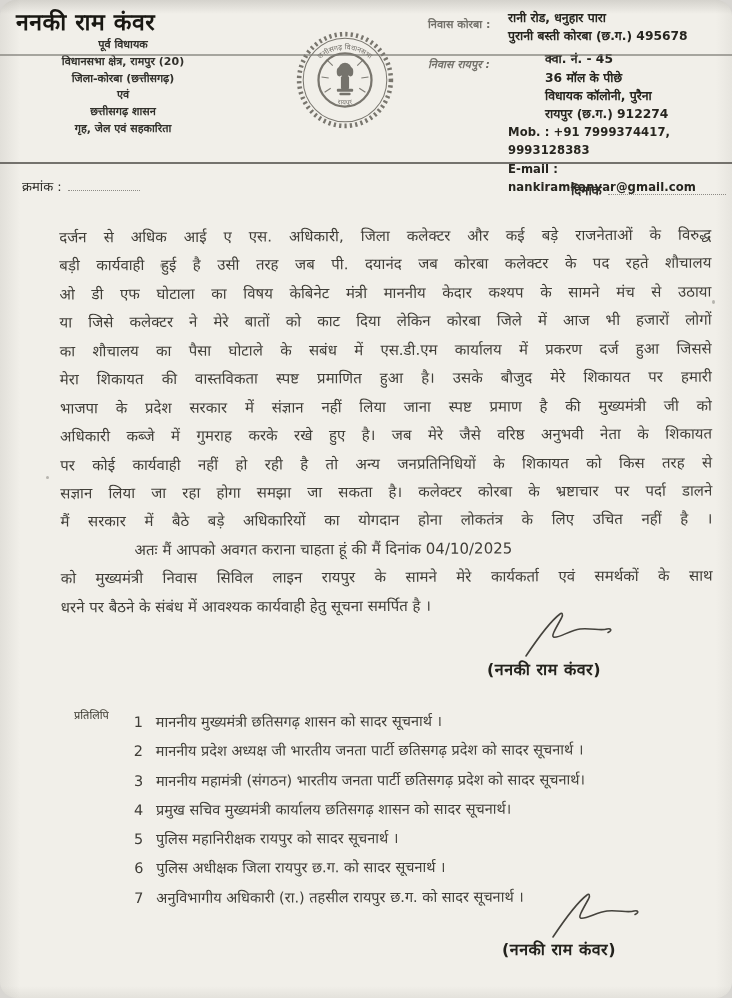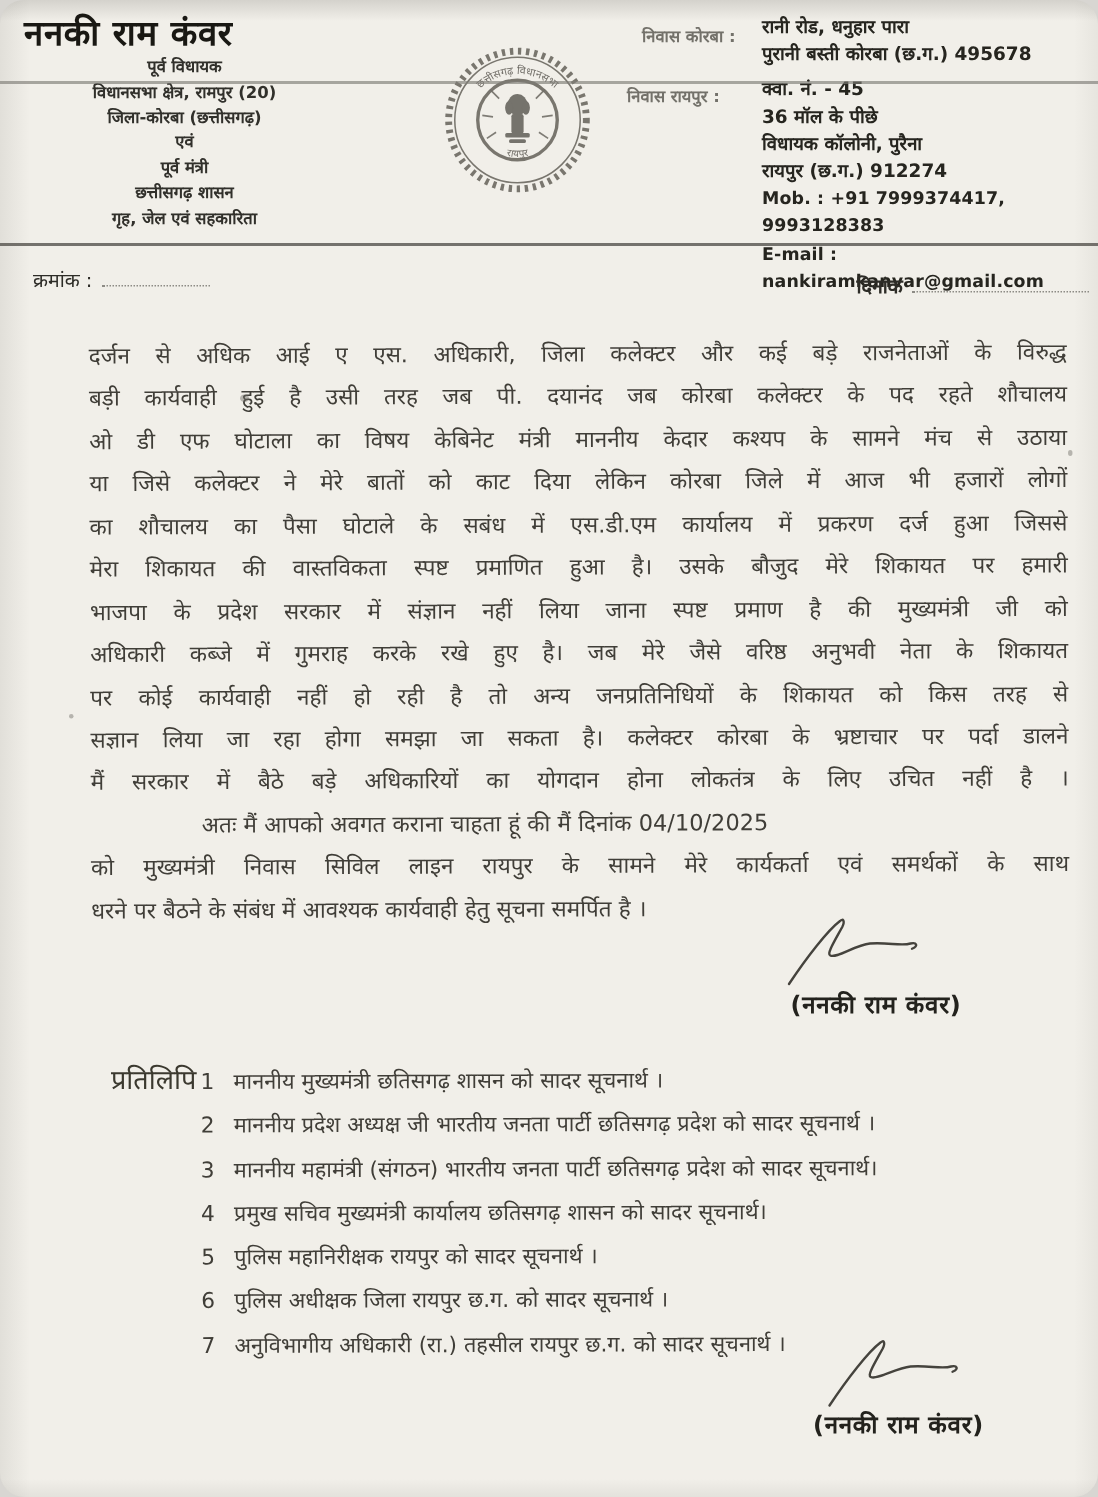--- a/index.html
+++ b/index.html
@@ -16,68 +16,67 @@
   }
   .abs{position:absolute;}
   
   .lh-name{left:16px; top:5px; font-size:23px; font-weight:700; letter-spacing:.5px; color:#191813;}
   .lh-left-lines{left:2px; top:37px; width:242px; text-align:center; font-size:11px; font-weight:700; color:#31302b; line-height:16.8px;}
   
   .seal{left:294px; top:28px; width:102px; height:104px; filter:blur(.4px); opacity:.82;}
   
   .addr-label{color:#73716a; font-size:11px; font-weight:700;}
   .lbl-korba{left:428px; top:16px;}
-  .lbl-raipur{left:418px; top:56px;}
+  .lbl-raipur{left:428px; top:56px;font-style:italic;}
   .lh-right{left:508px; top:9px; width:222px; font-size:12.3px; font-weight:700; color:#26251f; line-height:18.2px;}
-  .raipur-group{margin-top:5px;}
+  .raipur-group{margin-top:5px;margin-left:37px;}
   .contact{font-size:11.6px; letter-spacing:.1px;}
   
   .rule{left:0; width:732px;}
   .rule1{top:54px; height:1.5px; background:#7e7c76; opacity:.65;}
   .rule2{top:162px; height:2px; background:#55534d; opacity:.8;}
   
   .ref-serial{left:22px; top:177px; font-size:13px; font-weight:400; color:#2d2c27;}
   .ref-date{left:571px; top:181px; font-size:13px; font-weight:700; color:#2d2c27;}
   .dotline{display:inline-block; height:11px; border-bottom:1.6px dotted #8d8b85; margin-left:6px;}
   .w70{width:72px;} .w115{width:118px;}
   
   .body-text{left:60px; top:222px; width:652px; font-size:15px; color:#403e38; transform:rotate(-.25deg);}
   .bline{height:28.45px; line-height:28.45px; white-space:nowrap;}
   .bline.j{text-align:justify; text-align-last:justify; white-space:normal;}
   .bline.indent{padding-left:74px;}
   
   .sig svg{display:block;}
   .sig1{left:518px; top:610px;}
   .sig2{left:543px; top:891px;}
-  .sig-name{font-size:16px; font-weight:700; color:#23221d; letter-spacing:.5px;margin-left:40px;}
+  .sig-name{font-size:16px; font-weight:700; color:#23221d; letter-spacing:.5px;}
   .sig-name1{left:487px; top:658px;}
   .sig-name2{left:502px; top:938px;}
   
-  .copies-label{left:74px; top:707px; font-size:18px; color:#3b392f;}
+  .copies-label{left:74px; top:707px; font-size:11px; color:#3b392f;}
   .copies{left:134px; top:707px; width:578px; font-size:14.5px; color:#403e38; transform:rotate(-.2deg);}
   .copy-item{height:29.3px; line-height:29.3px; white-space:nowrap;}
   .copy-num{display:inline-block; width:22px;}
   
   .speck{background:#6f6d66; border-radius:50%; opacity:.45;}
   .s1{left:160px; top:263px; width:6px; height:5px;}
   .s2{left:46px; top:476px; width:3px; height:3px;}
   .s3{left:712px; top:300px; width:3px; height:4px;}
 </style>
 </head>
 <body>
 
 <div class="page">
 
   <div class="abs lh-name">ननकी राम कंवर</div>
   <div class="abs lh-left-lines">
       <div class="lh-line">पूर्व विधायक</div>
       <div class="lh-line">विधानसभा क्षेत्र, रामपुर (20)</div>
       <div class="lh-line">जिला-कोरबा (छत्तीसगढ़)</div>
       <div class="lh-line">एवं</div>
-      <div class="lh-line">पूर्व मंत्री</div>
       <div class="lh-line">छत्तीसगढ़ शासन</div>
       <div class="lh-line">गृह, जेल एवं सहकारिता</div>
     </div>
 
   <div class="abs seal">
     <svg width="102" height="104" viewBox="0 0 100 100">
       <g stroke="#5f5c54" fill="none">
         <circle cx="50" cy="50" r="45" stroke-width="4.5" stroke-dasharray="2.2 3.1"></circle>
         <circle cx="50" cy="50" r="41" stroke-width="1"></circle>
         <circle cx="50" cy="50" r="26" stroke-width="2.2"></circle>

